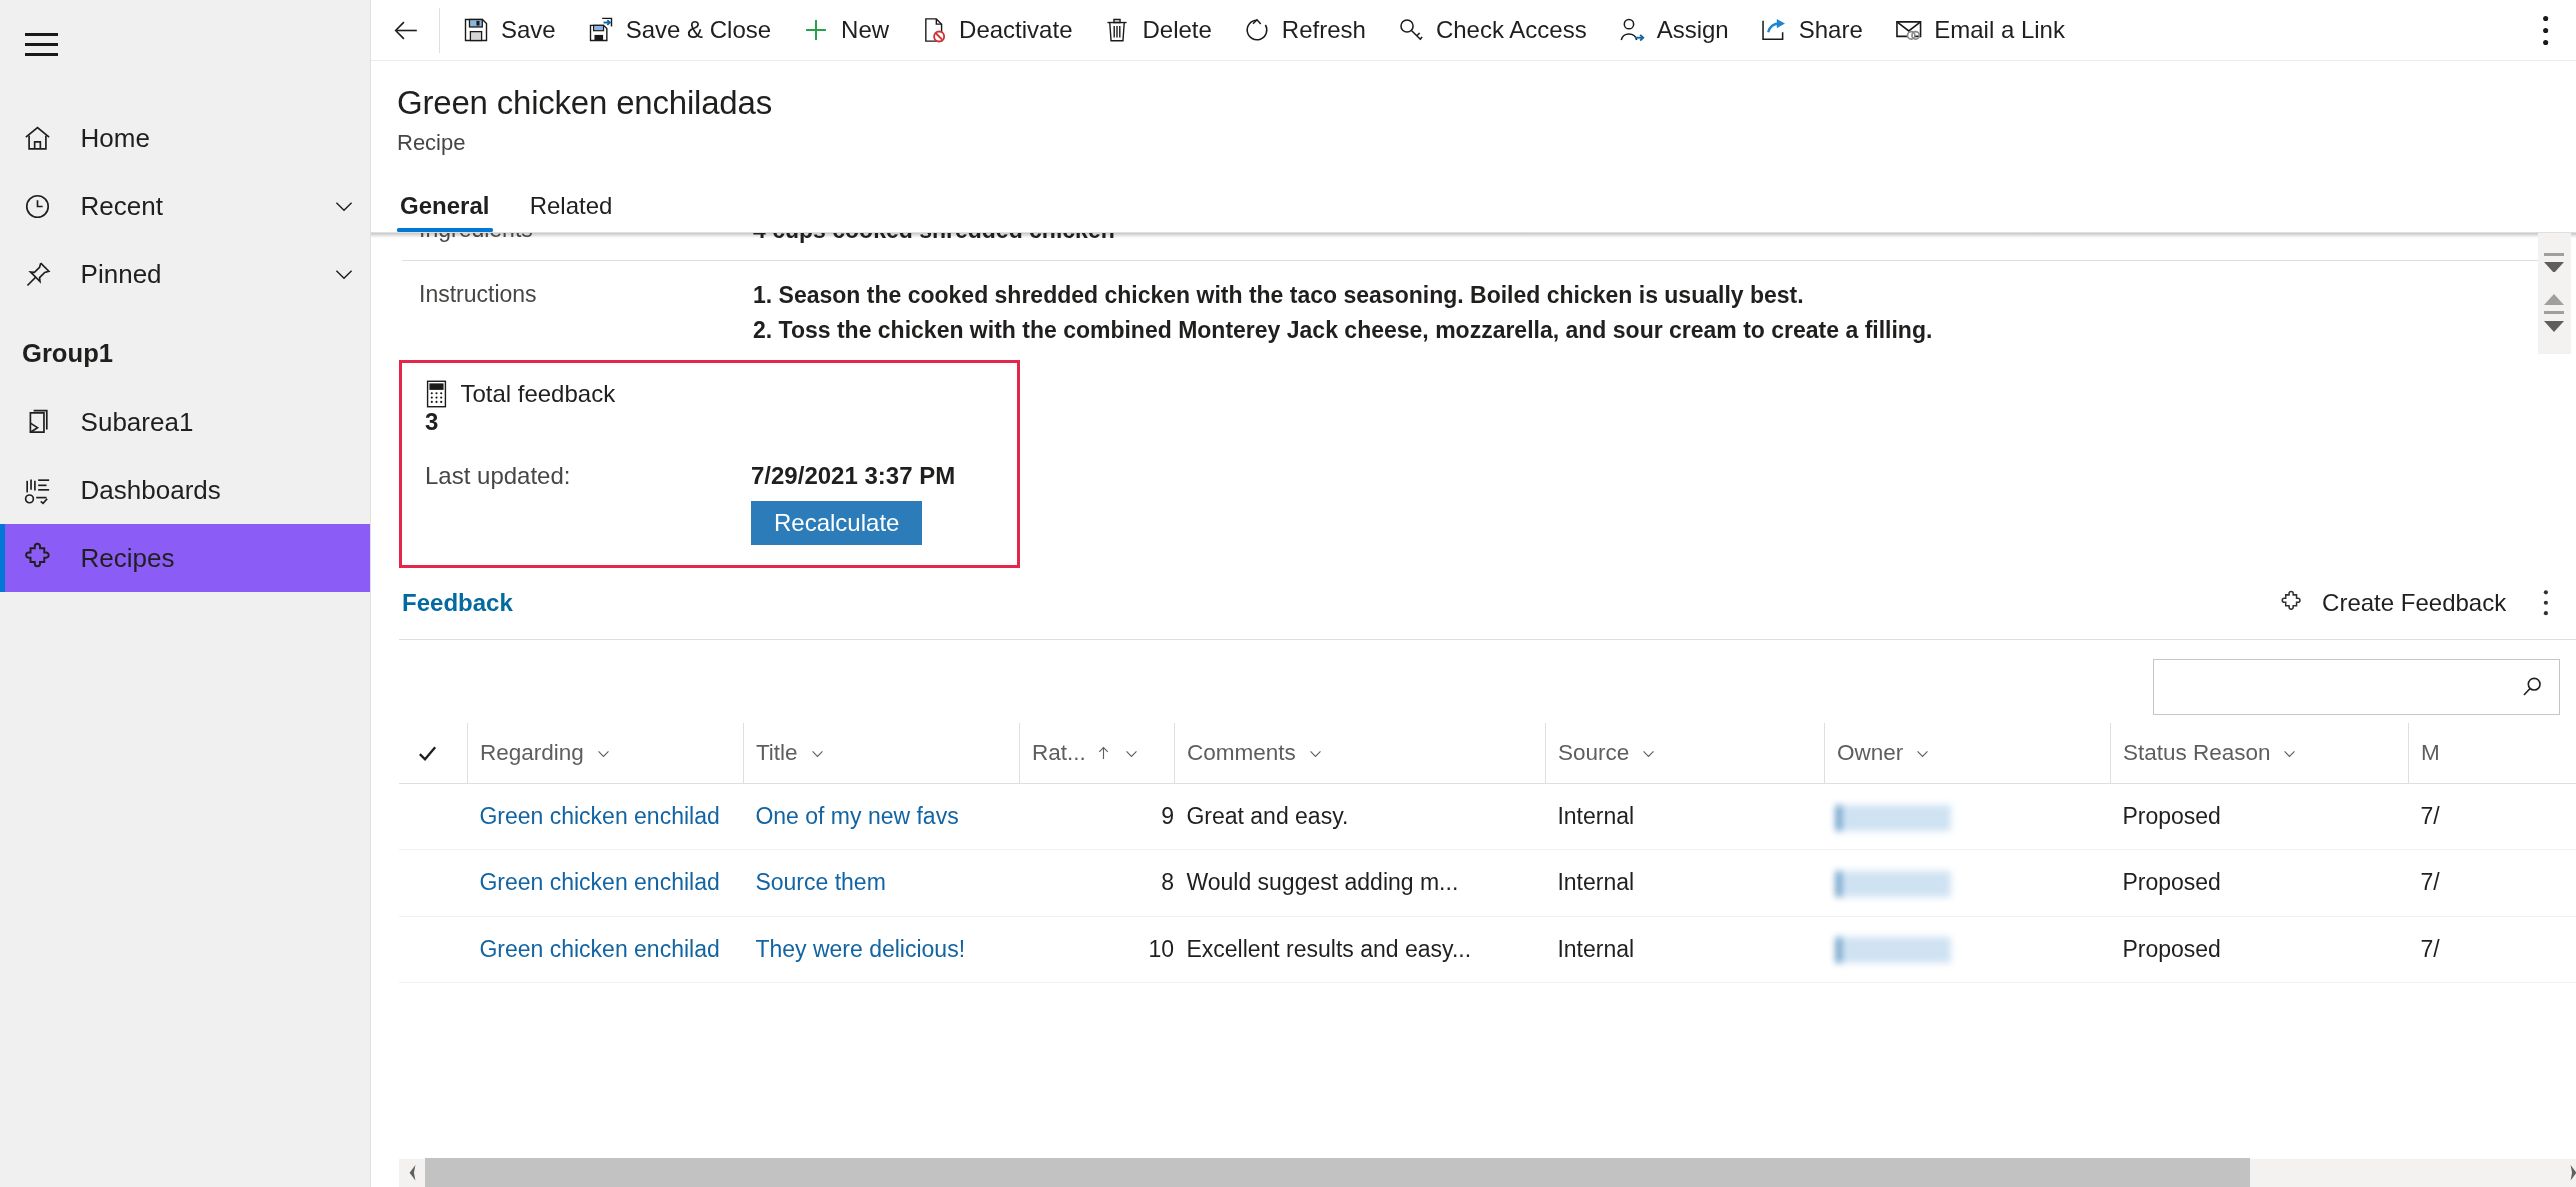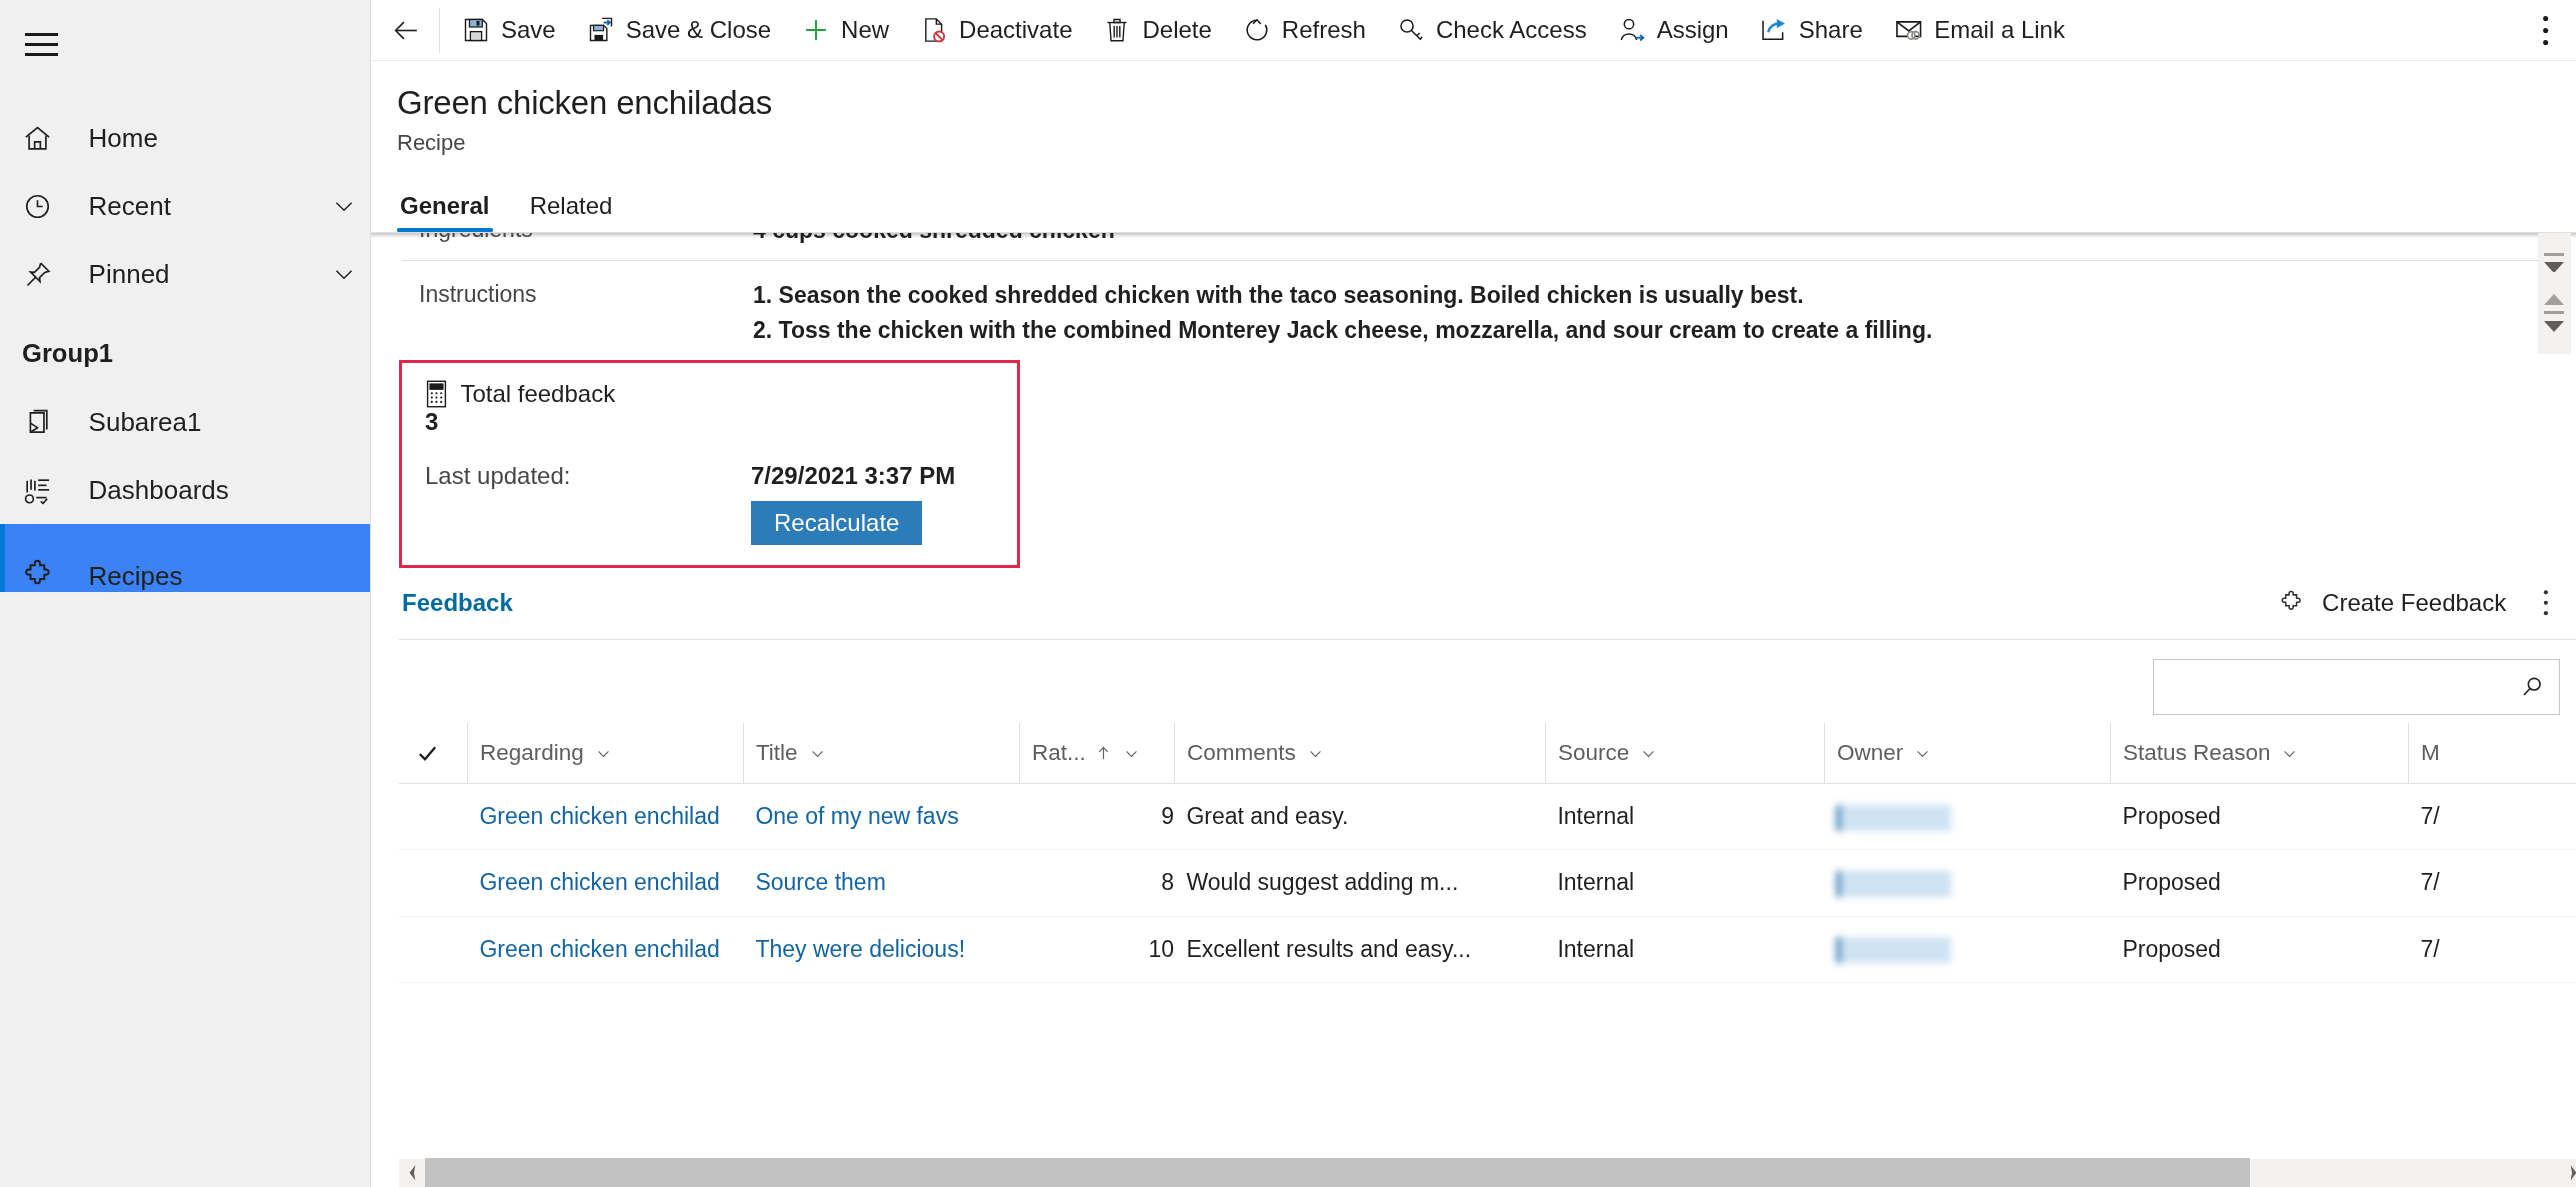--- a/index.html
+++ b/index.html
@@ -24,26 +24,26 @@
     display: flex; flex-direction: column; justify-content: center; align-items: center;
     gap: 7px; margin-left: 6.2px; margin-top: 9.3px;
     cursor: pointer;
   }
   .hamburger span { display:block; width: 33px; height: 3.1px; background: #1b1a19; }
 
   .nav-item {
     height: 68px; display: flex; align-items: center;
     padding-left: 22px; padding-right: 8px;
     cursor: pointer; position: relative;
-    font-size: 26px; color: #201f1e; gap: 8px;
+    font-size: 26px; color: #201f1e;
   }
   .nav-item .ico { width: 40px; min-width: 40px; display:flex; align-items:center; justify-content:flex-start; }
   .nav-item .label { margin-left: 18.6px; flex: 1; white-space: nowrap; }
   .nav-item .chev { width: 36px; display:flex; align-items:center; justify-content:center; }
-  .nav-item.selected { background: #3b82f6; align-items: flex-end; }
+  .nav-item.selected { background: #8b5cf6; }
   .nav-item.selected::before {
     content:""; position:absolute; left:0; top:0; bottom:0; width: 4.7px; background:#0078d4;
   }
   .group-title {
     font-size: 25.6px; font-weight: 700; color: #201f1e;
     padding: 31px 0 20px 22px;
   }
   .spacer-top { height: 25px; }
 
   

